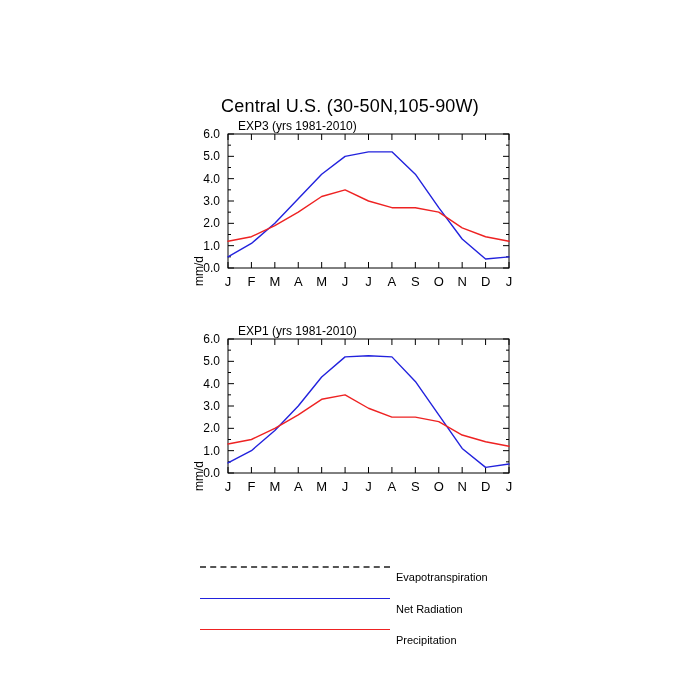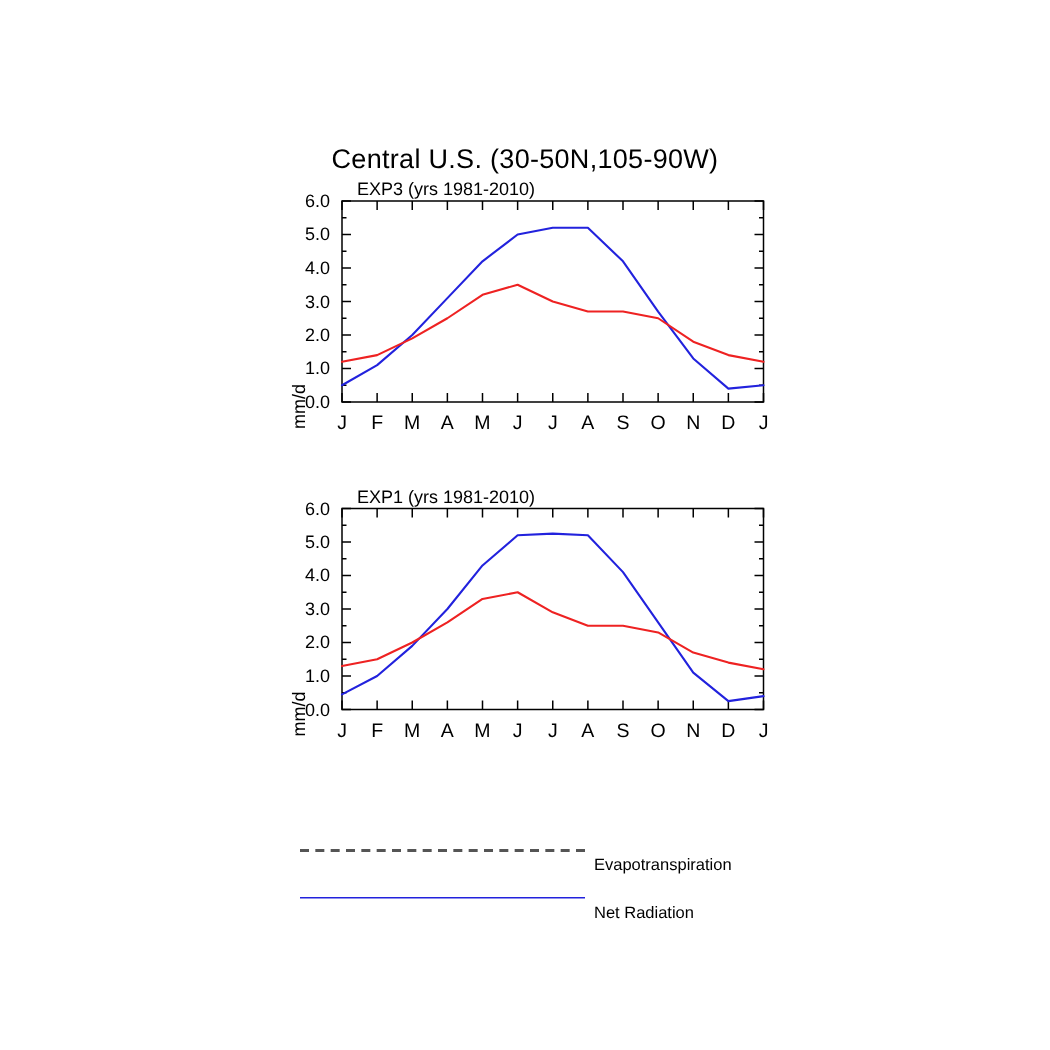--- a/index.html
+++ b/index.html
@@ -253,15 +253,19 @@
 
   <div class="legend">
     <div class="legend-row" style="top:10px;">
       <div class="legend-line" id="legline0" style="height: 0px; border-top: 2px dashed rgb(85, 85, 85);"></div>
       <div class="legend-label">Evapotranspiration</div>
     </div>
     <div class="legend-row" style="top:42px;">
       <div class="legend-line" id="legline1" style="height: 0px; border-top: 1.5px solid rgb(34, 34, 221);"></div>
       <div class="legend-label">Net Radiation</div>
     </div>
+    <div class="legend-row" style="top:73px;">
+      <div class="legend-line" id="legline2" style="height: 0px; border-top: 1.5px solid rgb(238, 34, 34);"></div>
+      <div class="legend-label">Precipitation</div>
+    </div>
   </div>
 
 </div>
 
 </body></html>

